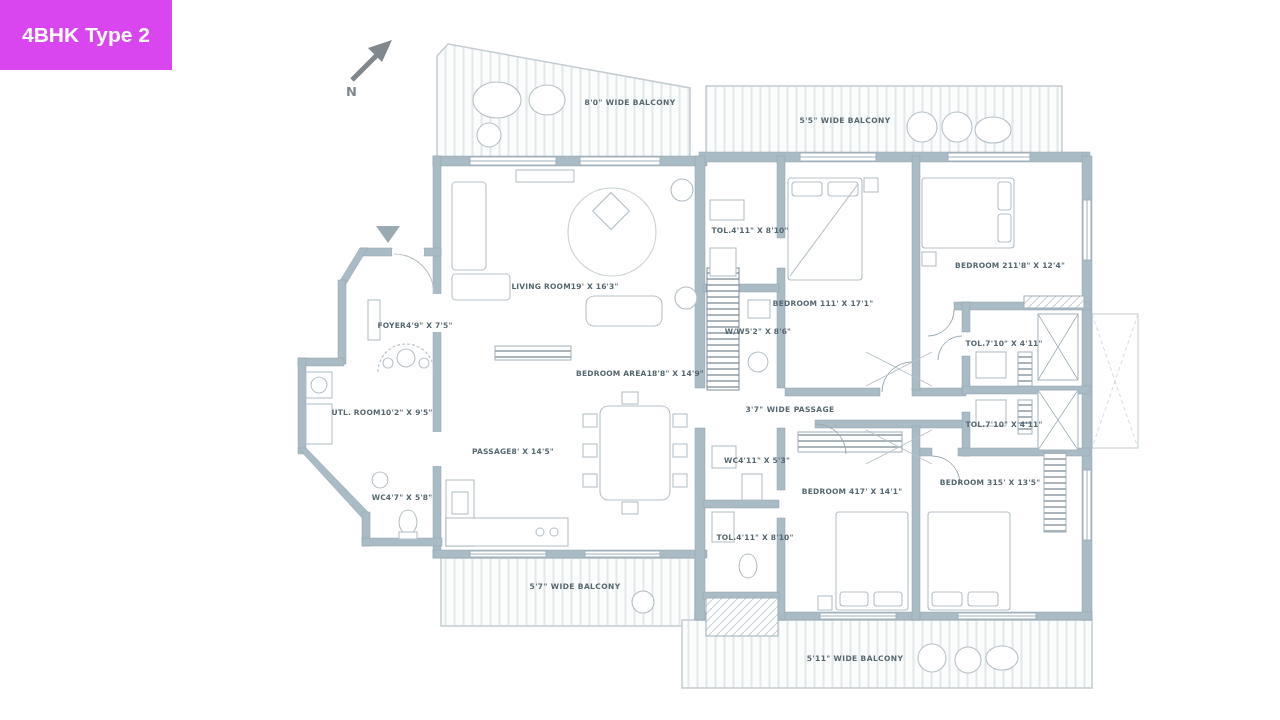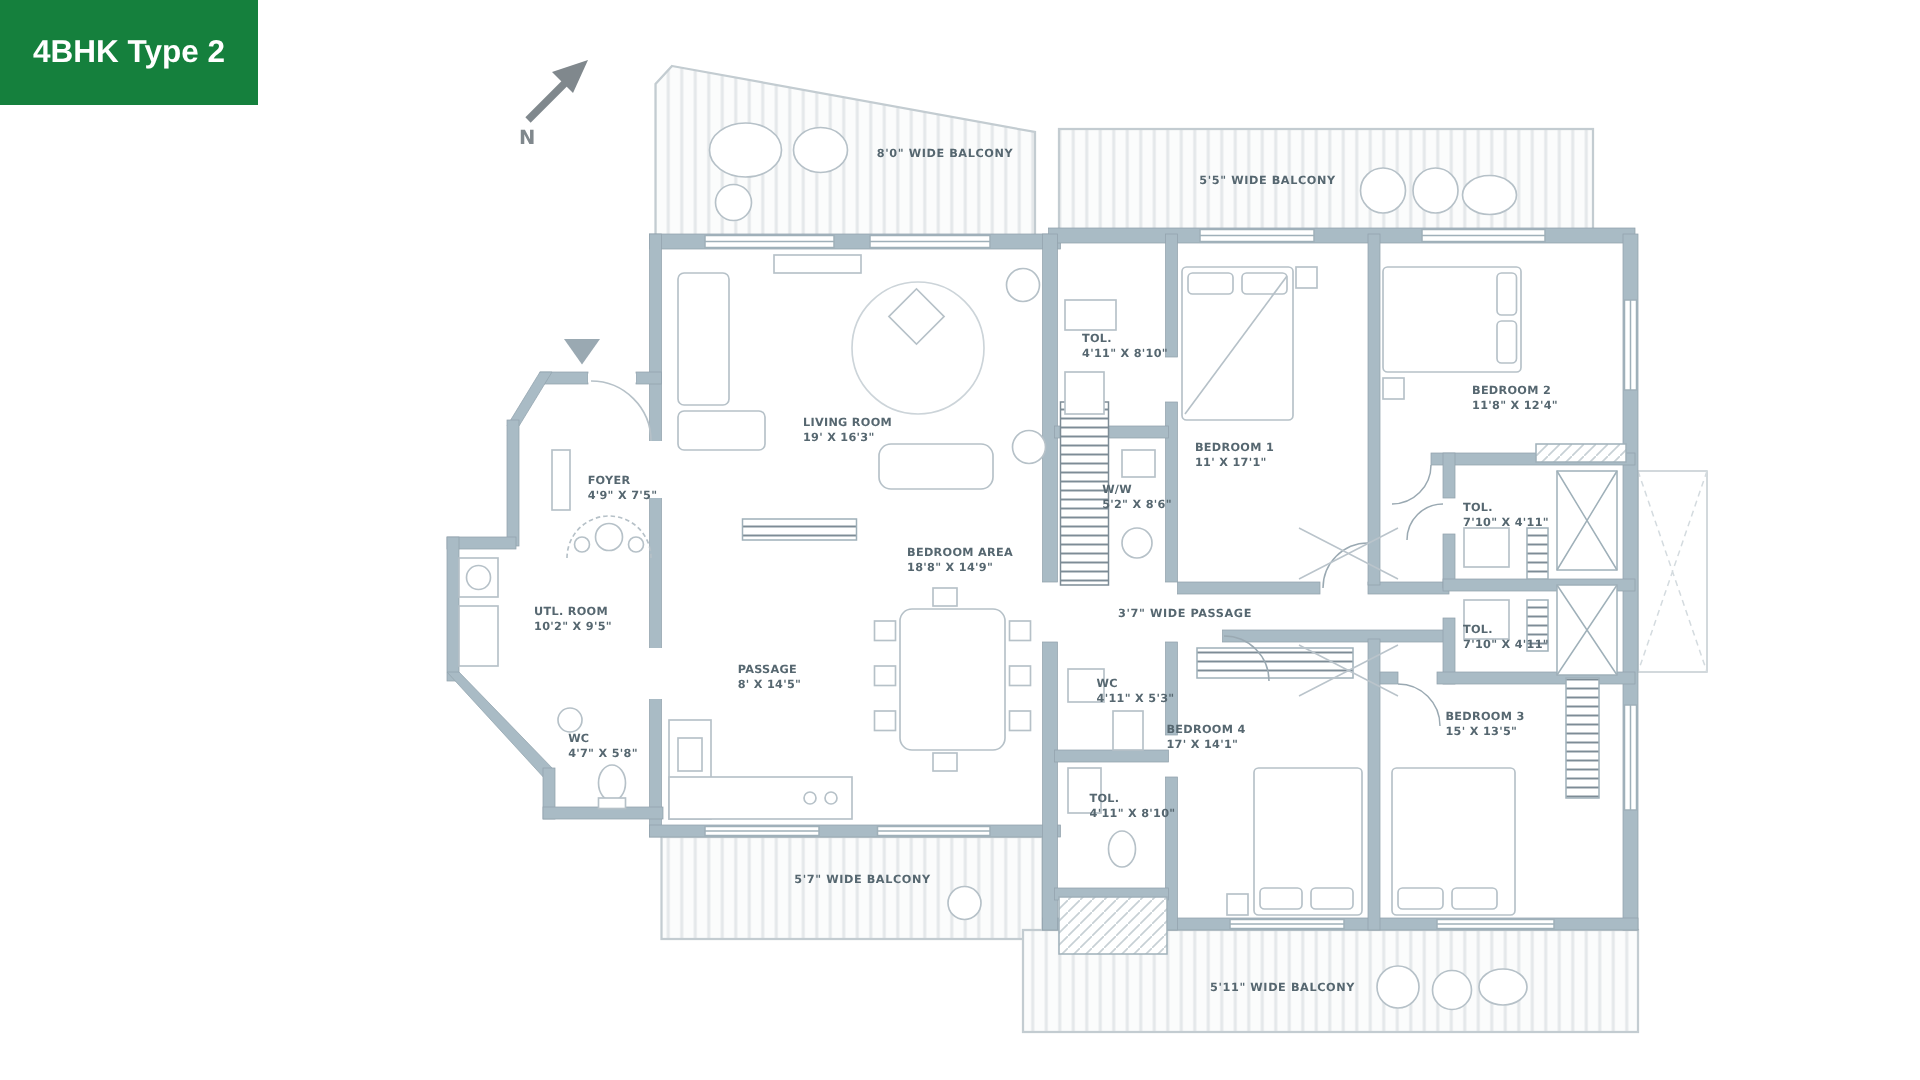--- a/index.html
+++ b/index.html
@@ -1,22 +1,22 @@
 <!DOCTYPE html>
 <html><head>
 <meta charset="utf-8">
 <style>
   html,body{margin:0;padding:0;background:#ffffff;}
   .stage{position:relative;width:1280px;height:720px;background:#ffffff;overflow:hidden;
          font-family:"DejaVu Sans",sans-serif;}
   svg{position:absolute;left:0;top:0;}
-  .badge{position:absolute;left:0;top:0;width:172px;height:70px;background:#15803d;color:#ffffff;
+  .badge{position:absolute;left:0;top:0;width:172px;height:70px;background:#d946ef;color:#ffffff;
          display:flex;flex-direction:column;justify-content:center;text-align:center;
          font:700 21px/1.4 "Liberation Sans",sans-serif;}
-  .lbl{position:absolute;transform:translate(-50%,-50%);display:flex;flex-direction:column;
+  .lbl{position:absolute;transform:translate(-50%,-50%);display:flex;
        text-align:left;color:#566770;font:600 7.5px/1.35 "DejaVu Sans",sans-serif;
        letter-spacing:.2px;white-space:nowrap;}
   .lbl-s{position:absolute;transform:translate(-50%,-50%);color:#566770;
        font:600 7.5px/1.2 "DejaVu Sans",sans-serif;letter-spacing:.4px;white-space:nowrap;}
 </style>
 </head>
 <body>
 
 <div class="stage">
 
@@ -304,21 +304,21 @@
   <span>7'10" X 4'11"</span>
 </div>
 <div class="lbl" style="left:757px;top:461px">
   <span>WC</span>
   <span>4'11" X 5'3"</span>
 </div>
 <div class="lbl" style="left:755px;top:538px">
   <span>TOL.</span>
   <span>4'11" X 8'10"</span>
 </div>
-<div class="lbl" style="left:804px;top:492px">
+<div class="lbl" style="left:852px;top:492px">
   <span>BEDROOM 4</span>
   <span>17' X 14'1"</span>
 </div>
 <div class="lbl" style="left:990px;top:483px">
   <span>BEDROOM 3</span>
   <span>15' X 13'5"</span>
 </div>
 
 <div class="lbl-s" style="left:630px;top:102px">8'0" WIDE BALCONY</div>
 <div class="lbl-s" style="left:845px;top:120px">5'5" WIDE BALCONY</div>

